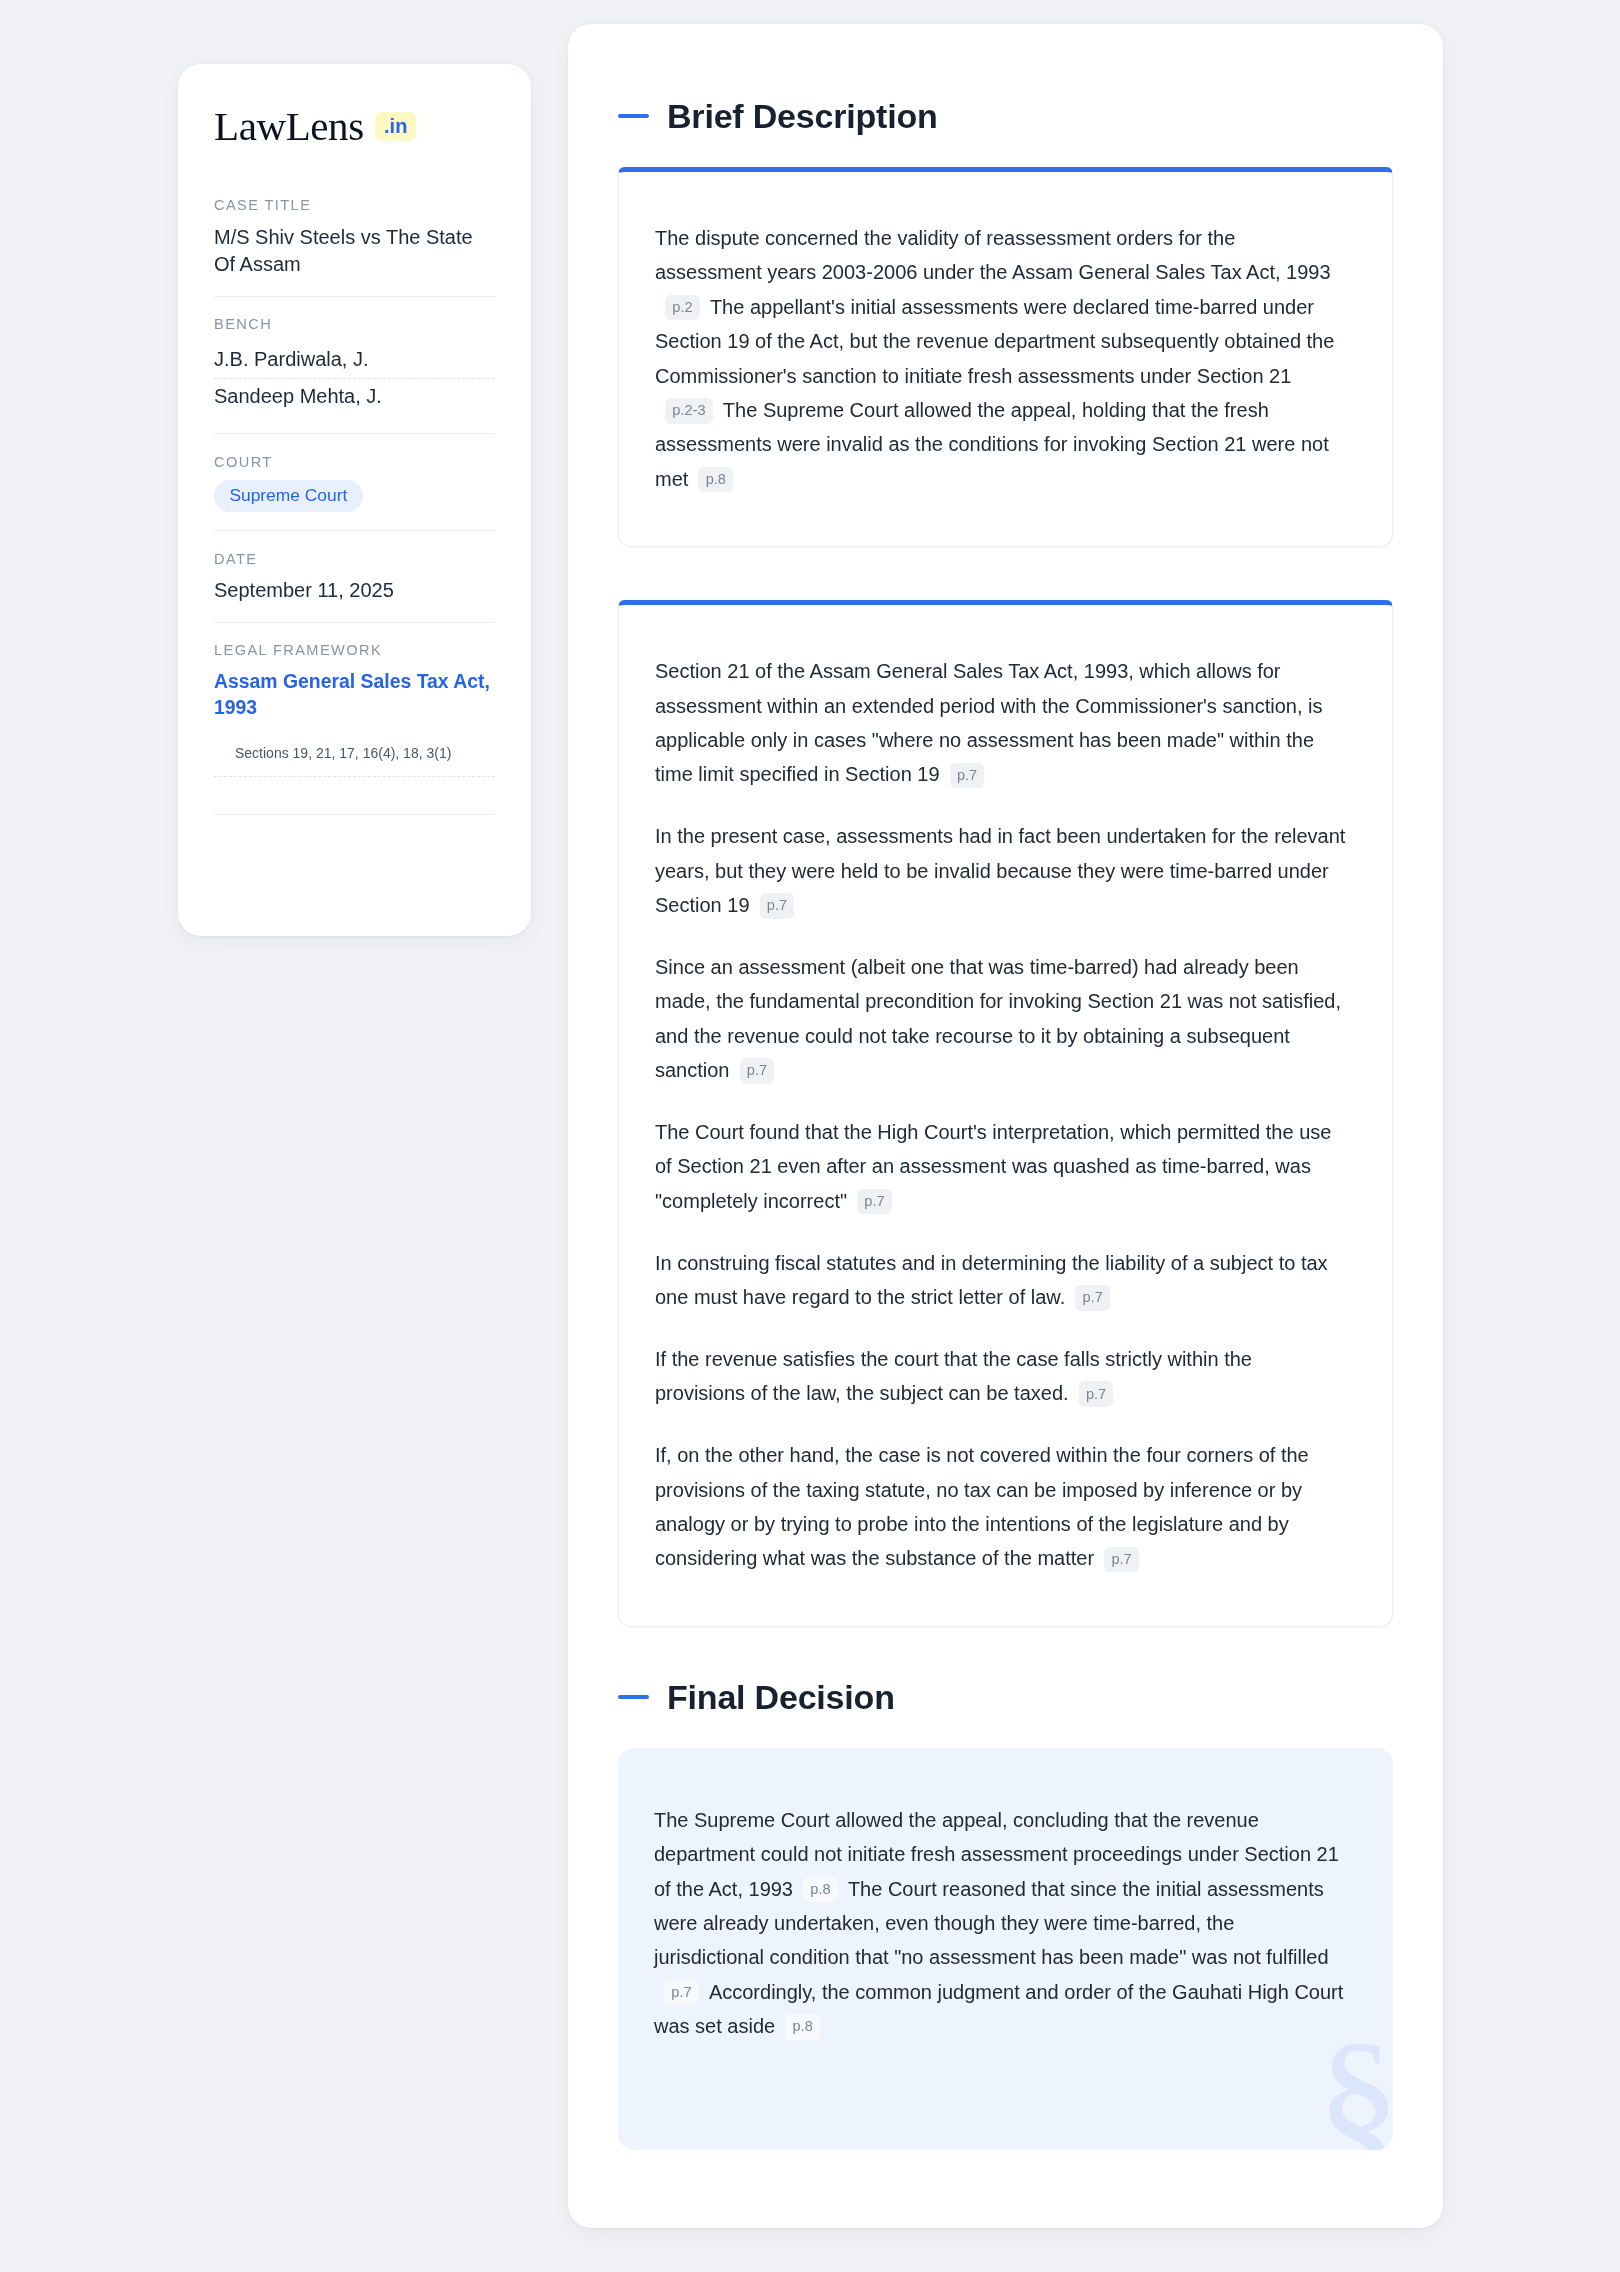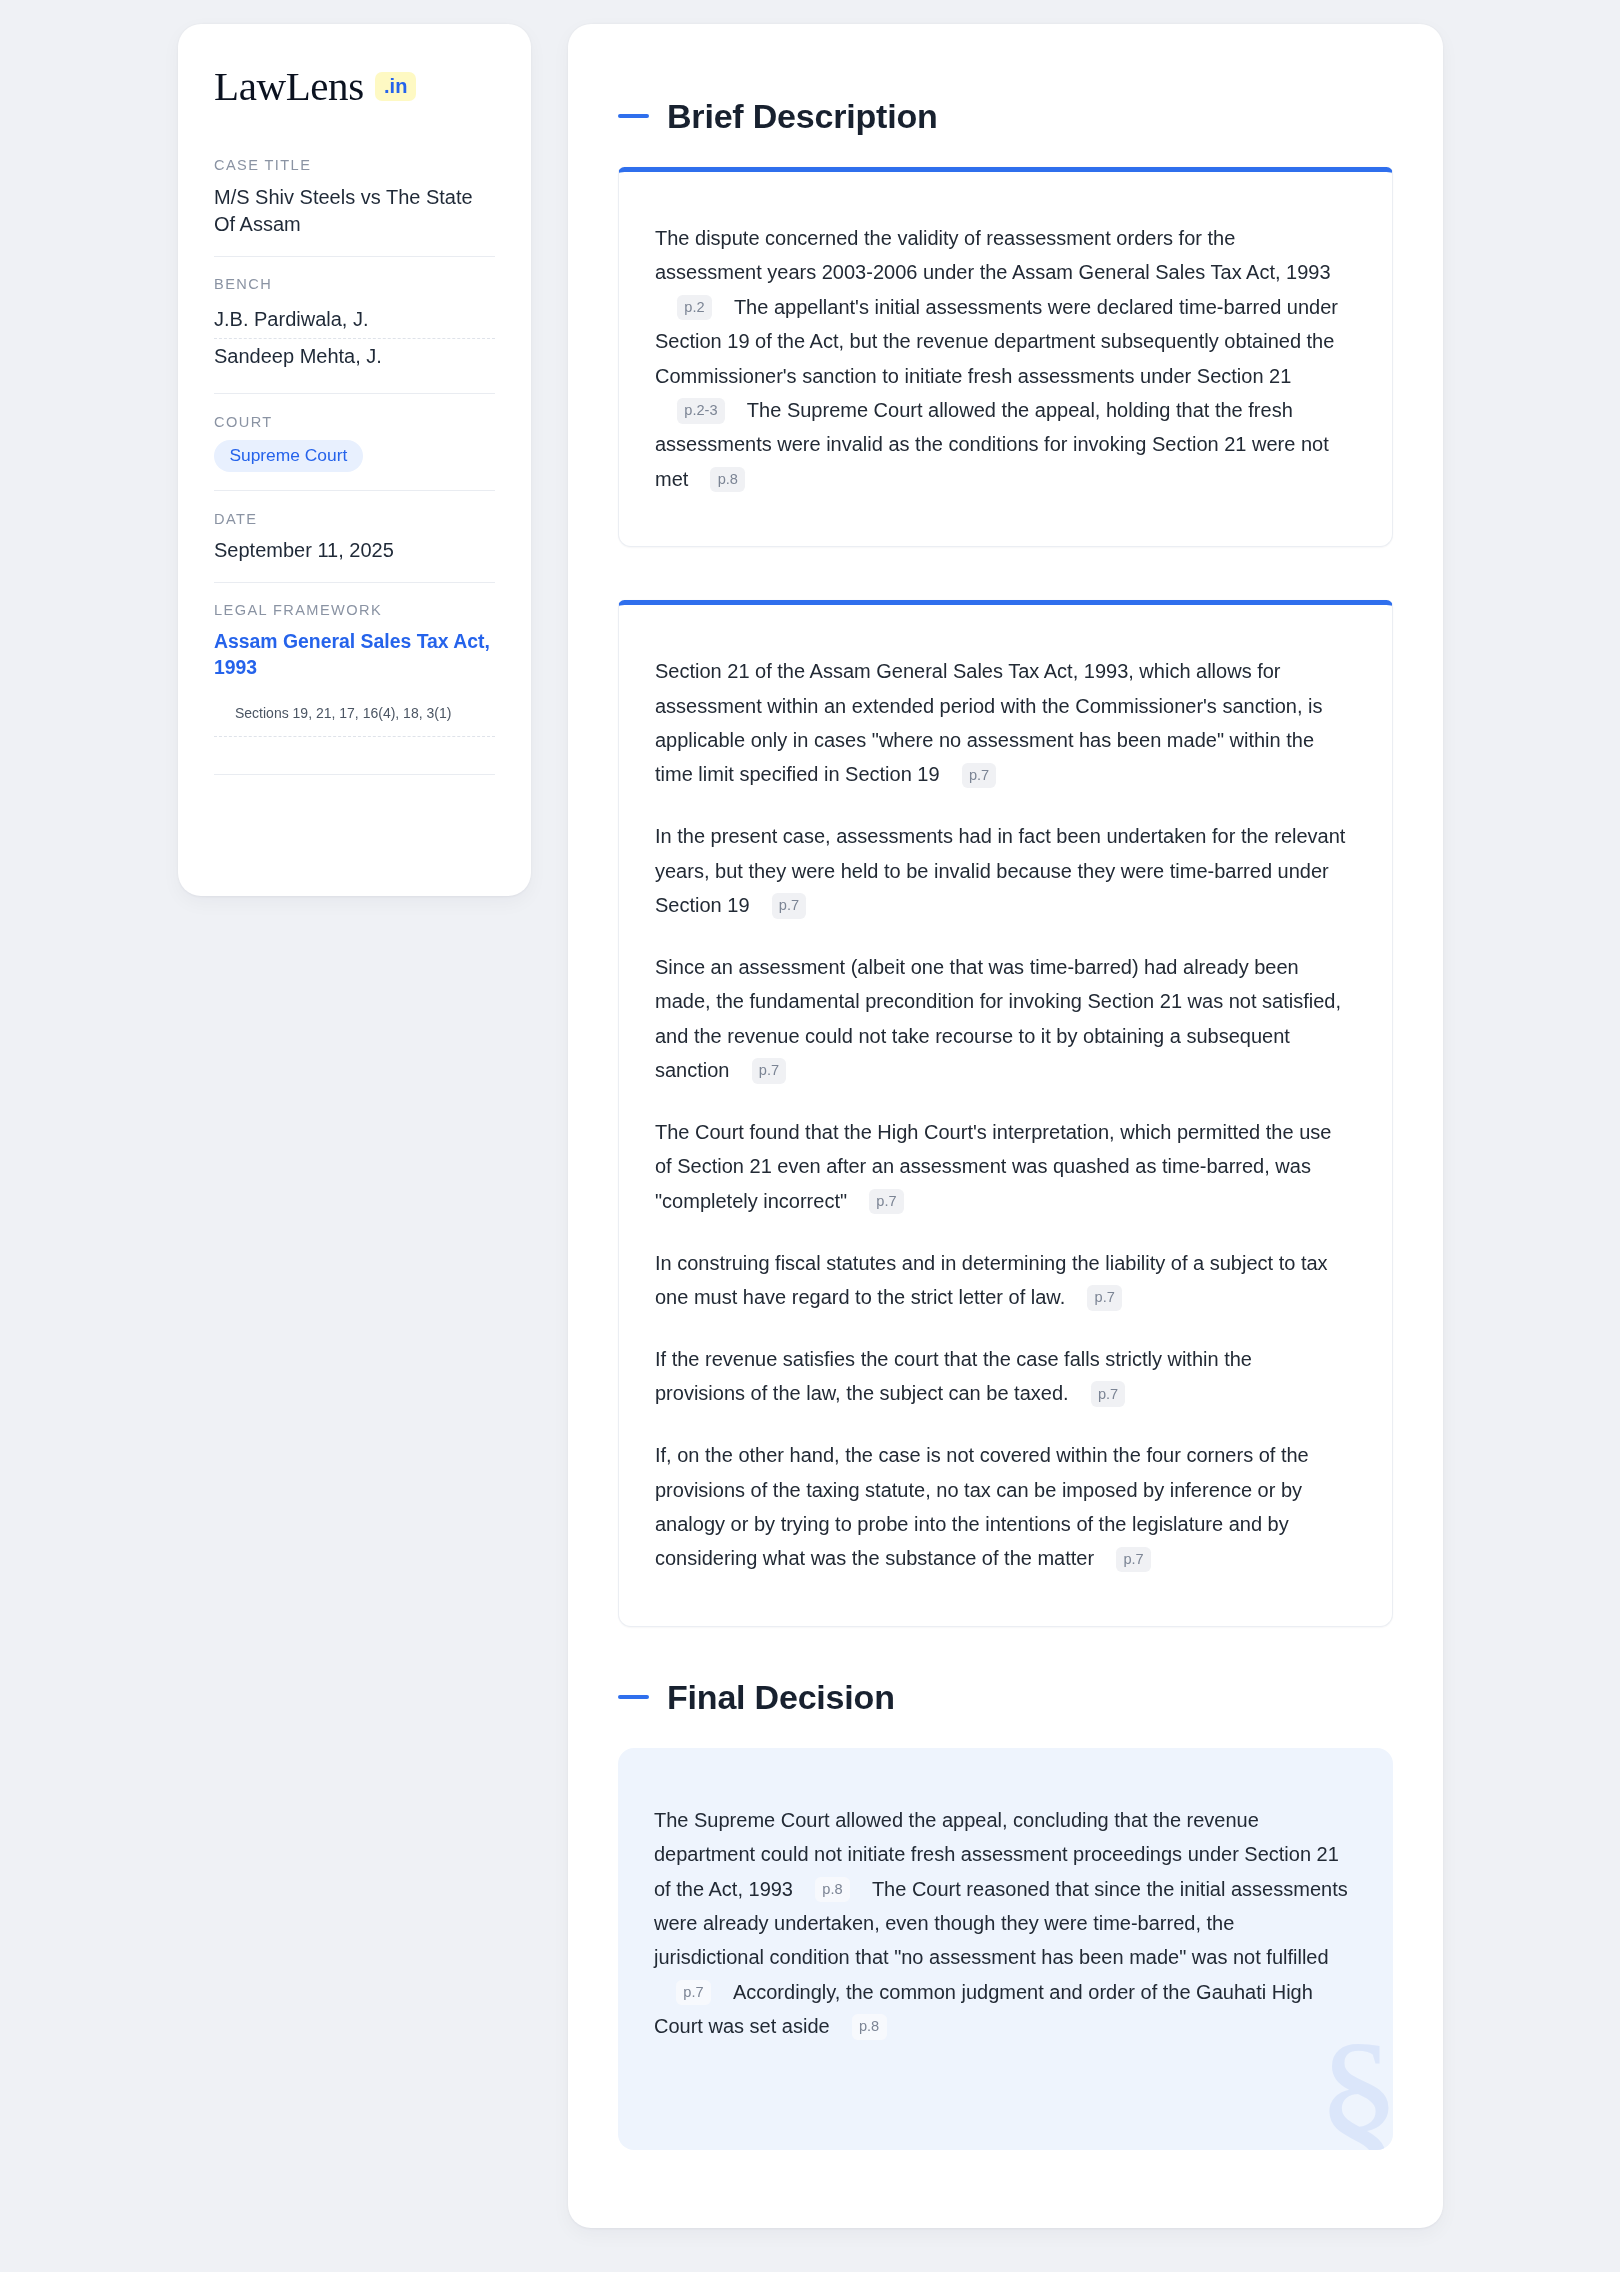--- a/index.html
+++ b/index.html
@@ -22,20 +22,21 @@
   }
 
   
   .sidebar {
     width: 353px;
     flex: 0 0 353px;
     background: #ffffff;
     border-radius: 23px;
     padding: 42px 36px 56px 36px;
     box-shadow: 0 0.8px 2.4px rgba(16,24,40,0.05), 0 6.5px 19.4px rgba(16,24,40,0.04);
+    margin-top: 40px;
   }
 
   .brand {
     display: flex;
     align-items: center;
     gap: 11.3px;
     margin-bottom: 50px;
   }
   .brand-name {
     font-family: "Liberation Serif", serif;
@@ -169,21 +170,21 @@
   }
   .para + .para { margin-top: 27.5px; }
 
   .pgref {
     display: inline-block;
     background: #f0f1f4;
     color: #7b8494;
     font-size: 14.6px;
     border-radius: 5.7px;
     padding: 3.2px 7.3px 4px 7.3px;
-    margin: 0 22px;
+    margin: 0 10px;
     line-height: 1.25;
     vertical-align: 1.6px;
     cursor: pointer;
     text-align: right;
   }
   .card.tinted .pgref { background: #f7f9fd; }
 
   .watermark {
     position: absolute;
     right: -8px;

